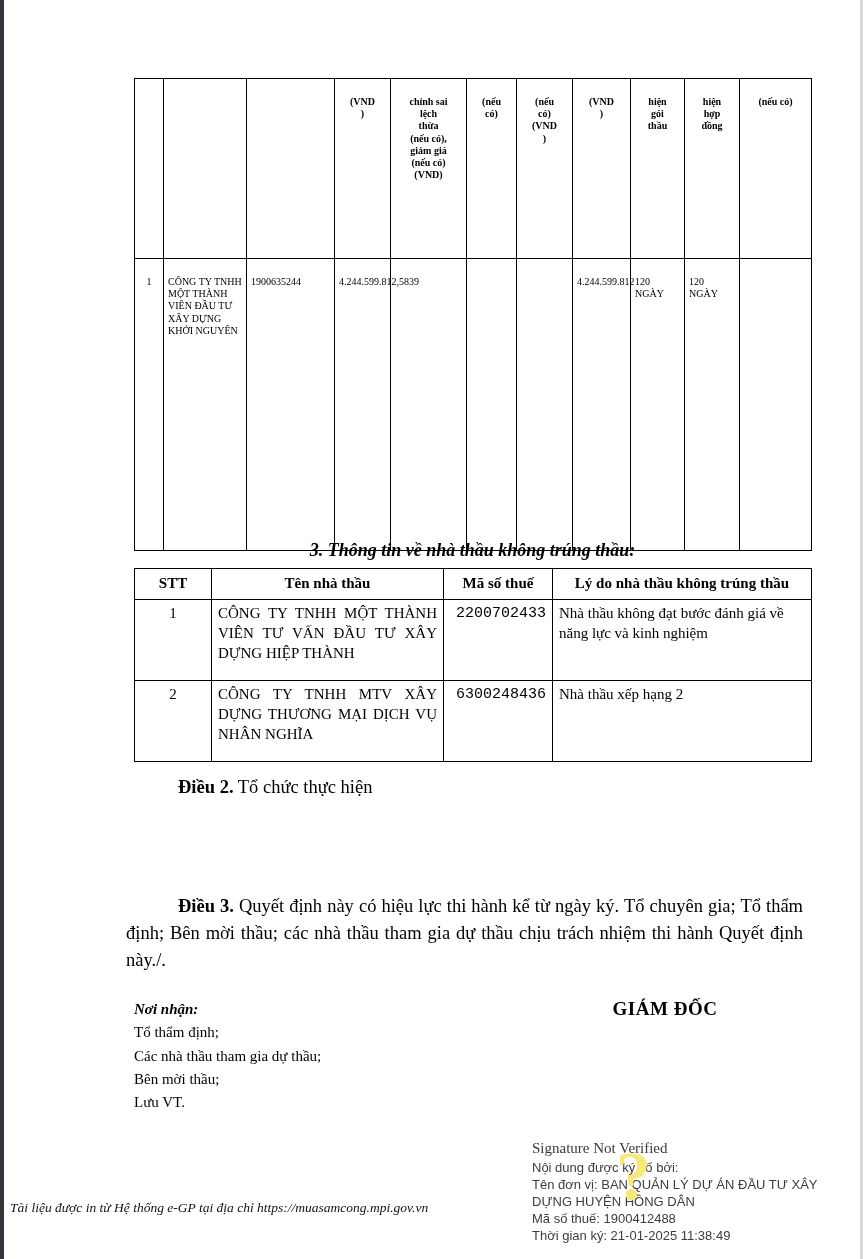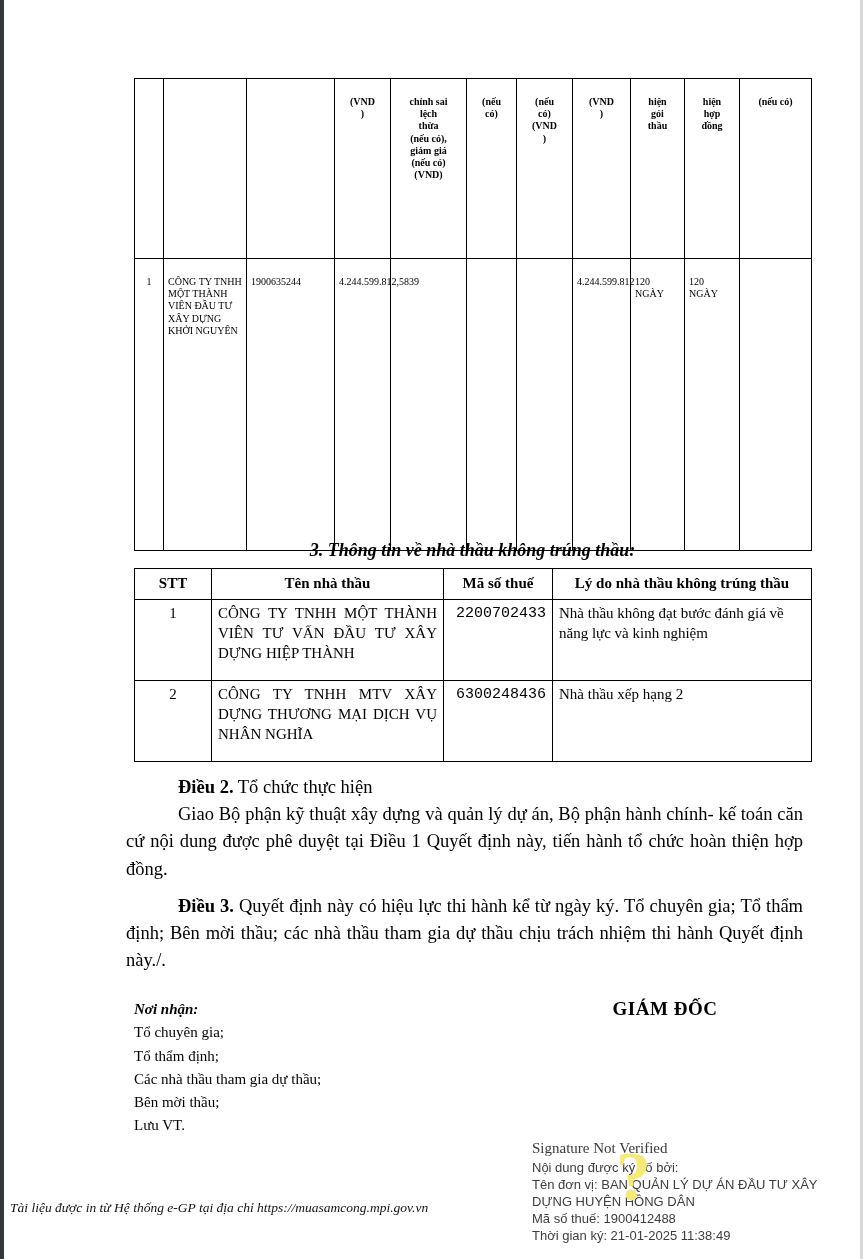--- a/index.html
+++ b/index.html
@@ -306,30 +306,28 @@
       <td class="t2-stt">2</td>
       <td class="t2-name just3">CÔNG TY TNHH MTV XÂY DỰNG THƯƠNG MẠI DỊCH VỤ NHÂN NGHĨA</td>
       <td class="t2-tax">6300248436</td>
       <td class="t2-reason">Nhà thầu xếp hạng 2</td>
     </tr>
   </tbody>
 </table>
 
 <div class="body-block" id="dieu2-block">
   <div class="para-indent"><span class="bold">Điều 2.</span><span> Tổ chức thực hiện</span></div>
-  <div class="para-indent para-just">Giao Bộ phận kỹ thuật xây dựng và quản lý dự án, Bộ phận hành chính- kế toán căn cứ nội dung được phê duyệt tại Điều 1 Quyết định này, tiến hành tổ chức hoàn thiện hợp đồng.</div>
 </div>
 
 <div class="body-block" id="dieu3-block">
   <div class="para-indent para-just"><span class="bold">Điều 3.</span><span> Quyết định này có hiệu lực thi hành kể từ ngày ký. Tổ chuyên gia; Tổ thẩm định; Bên mời thầu; các nhà thầu tham gia dự thầu chịu trách nhiệm thi hành Quyết định này./.</span></div>
 </div>
 
 <div class="recipients">
   <div class="recipients-title">Nơi nhận:</div>
-  <div>Tổ chuyên gia;</div>
   <div>Tổ thẩm định;</div>
   <div>Các nhà thầu tham gia dự thầu;</div>
   <div>Bên mời thầu;</div>
   <div>Lưu VT.</div>
 </div>
 
 <div class="signer-title">GIÁM ĐỐC</div>
 
 <div class="sig-stamp">
   <div class="sig-stamp-title">Signature Not Verified</div>

